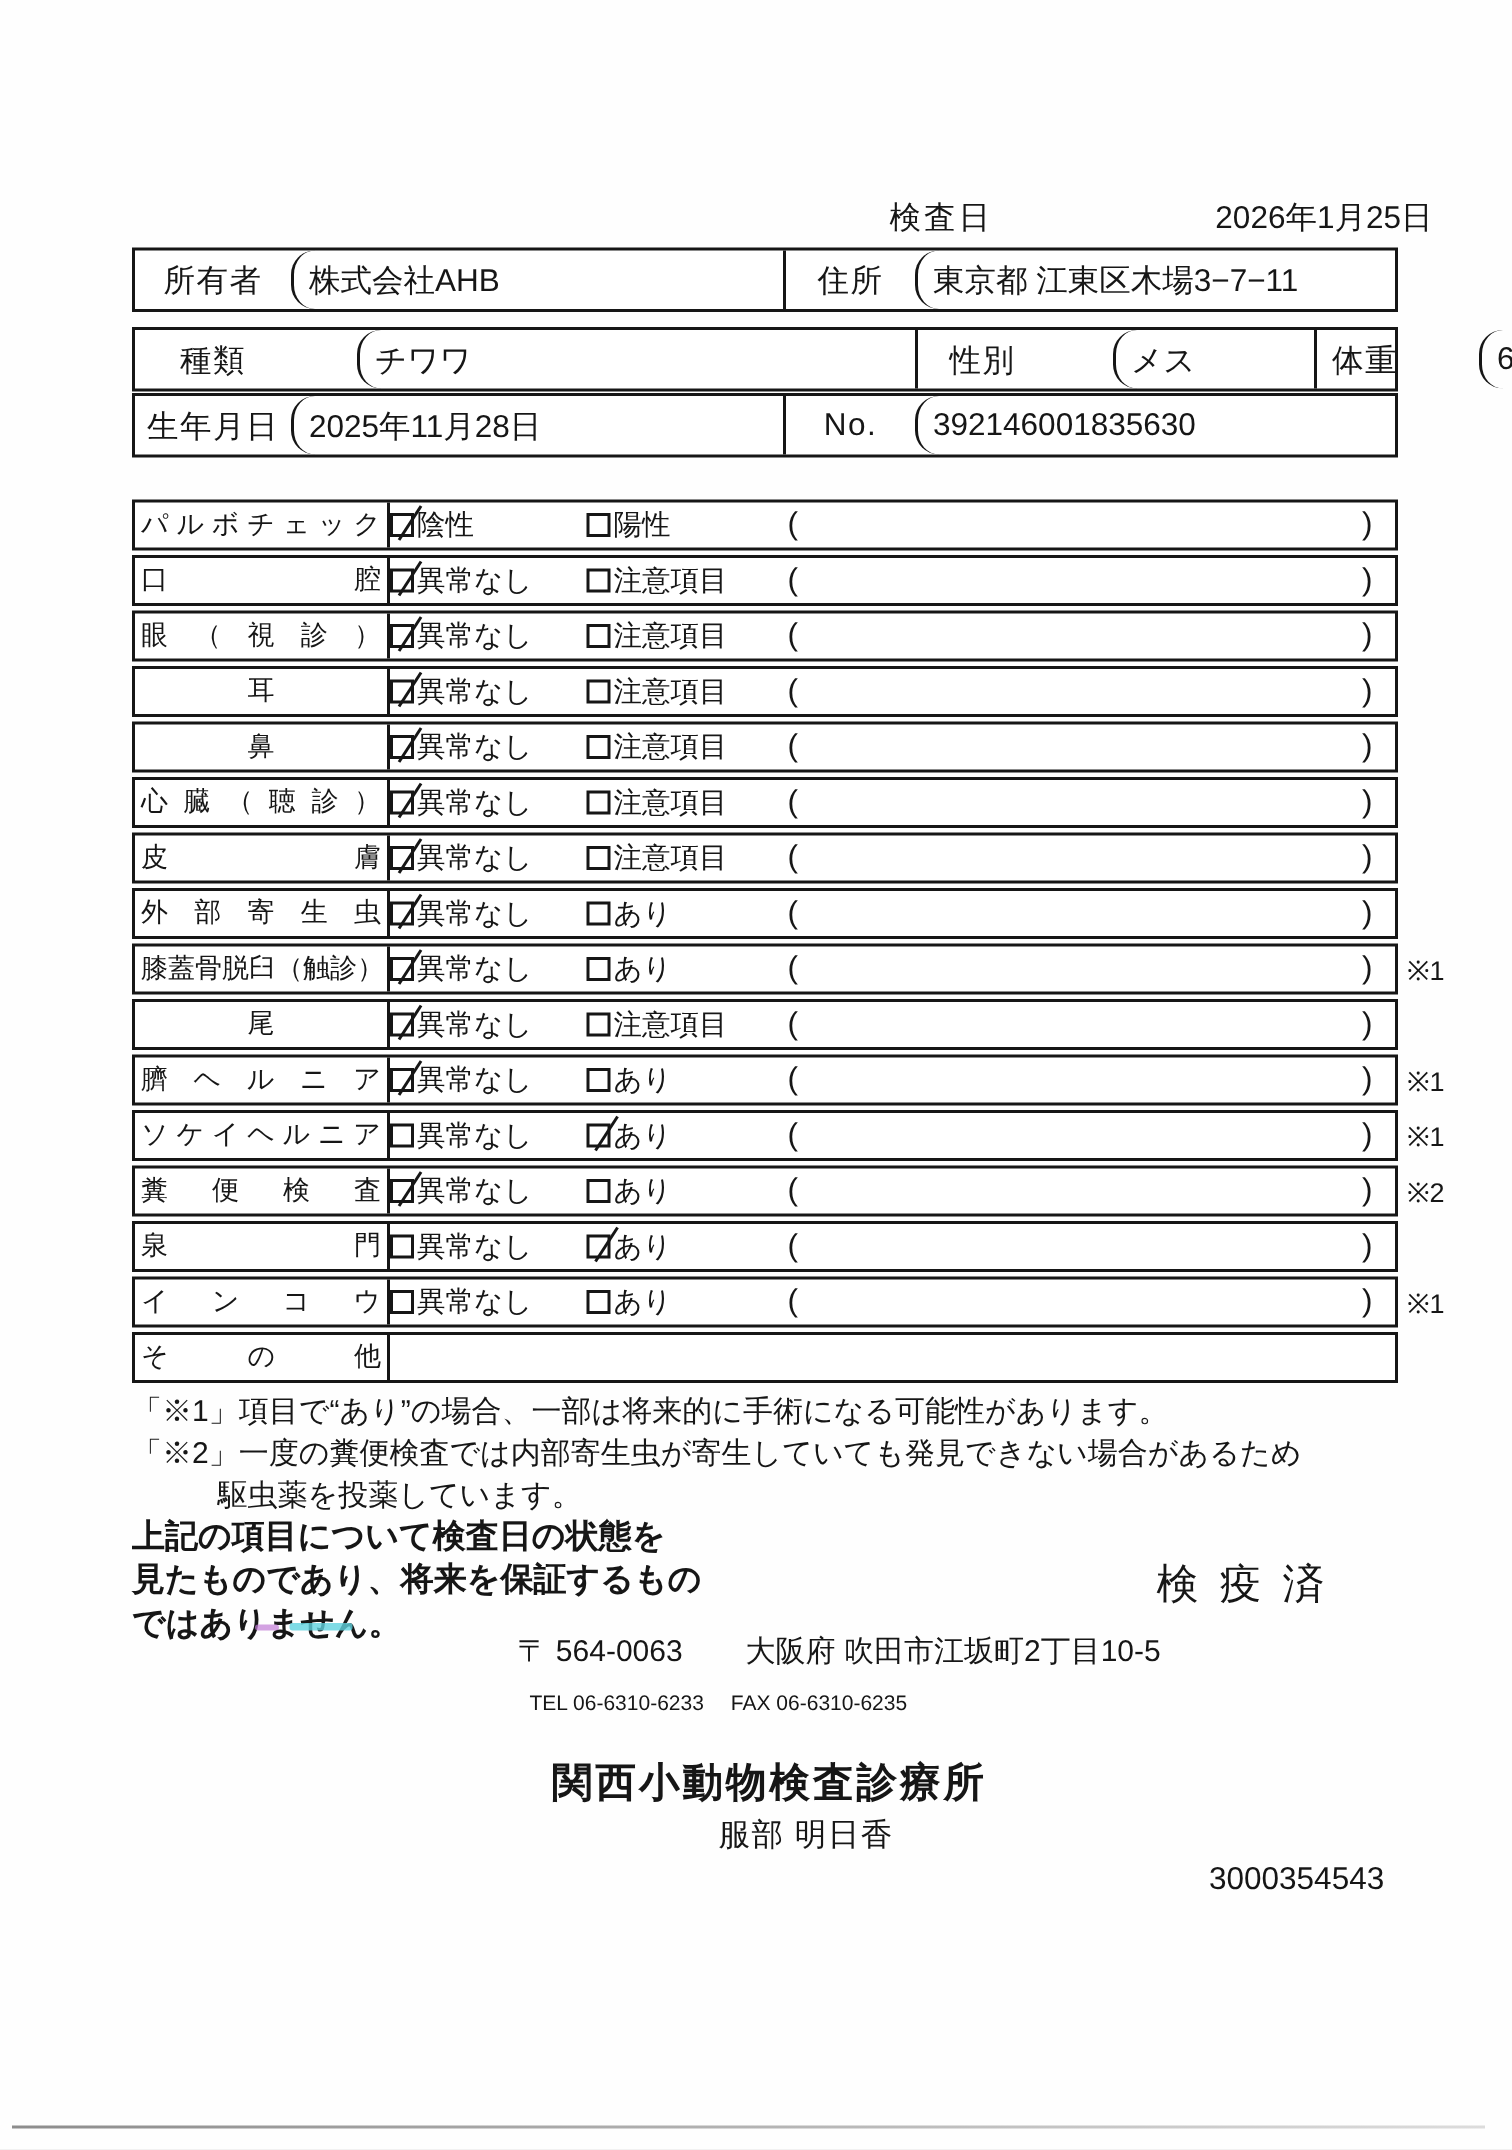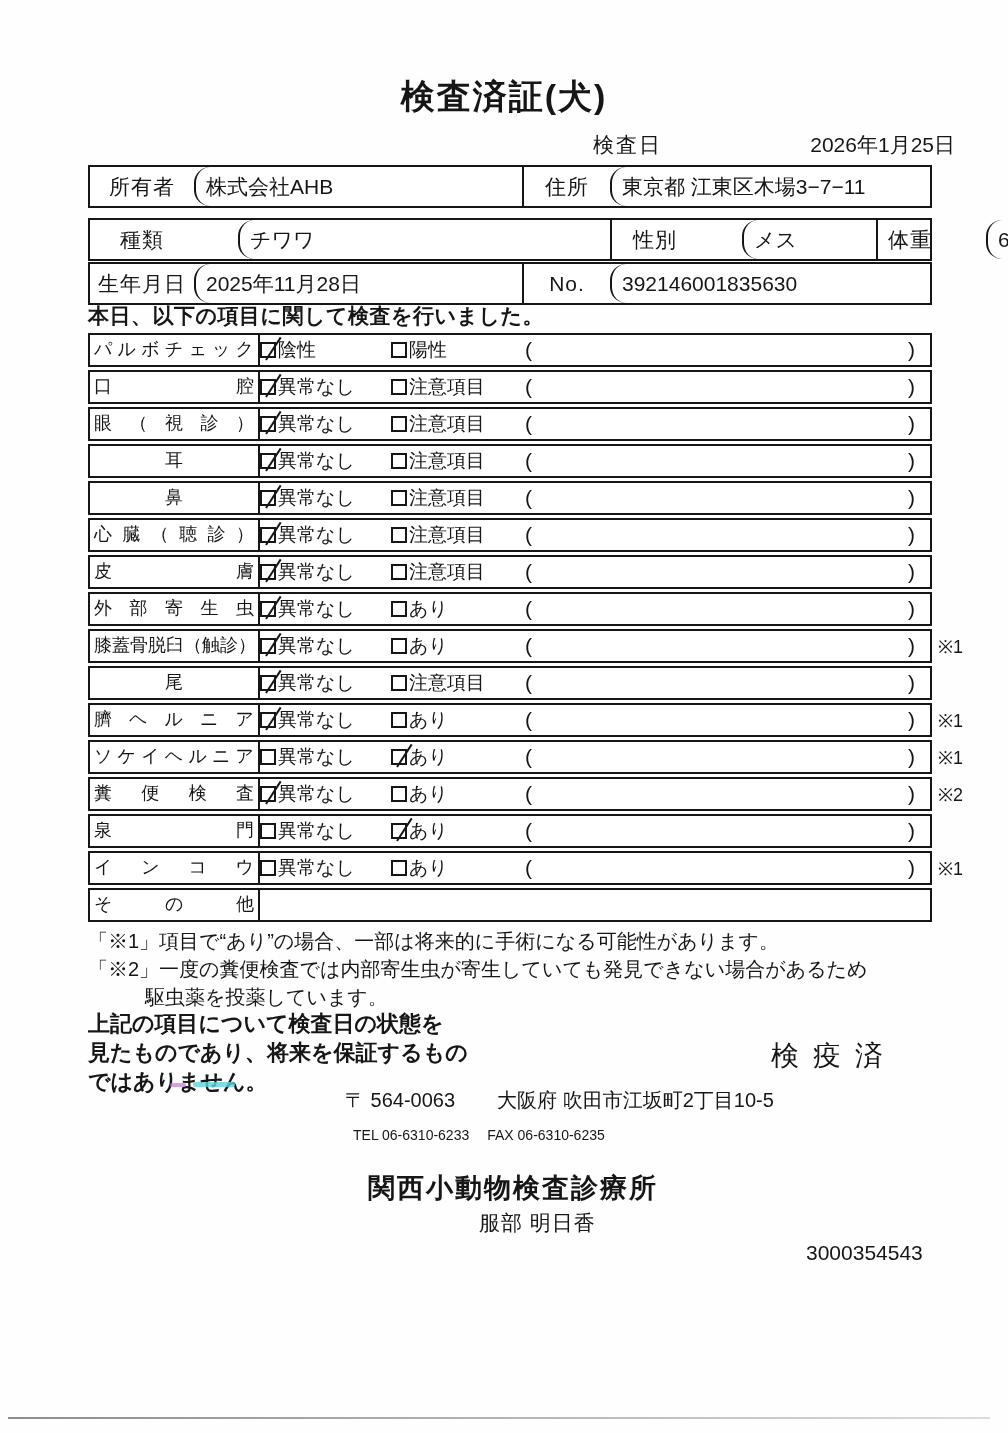--- a/index.html
+++ b/index.html
@@ -136,21 +136,20 @@
   .scan-line {
     top:1417px; left:8px; width:982px; height:2px;
     background:linear-gradient(to right, #8d8d8d, #b3b3b3 50%, #dcdcdc);
   }
 </style>
 </head>
 <body>
 
 <div class="page">
 
-  <div class="abs title">検査済証(犬)</div>
 
   <div class="abs date-row">
     <span class="dlabel">検査日</span>
     <span class="dvalue">2026年1月25日</span>
   </div>
 
   <div class="trow t1">
     <div class="lbl">所有者</div>
     <div class="val">株式会社AHB</div>
     <div class="lbl">住所</div>
@@ -169,21 +168,20 @@
     </div>
   </div>
 
   <div class="trow t2b">
     <div class="lbl">生年月日</div>
     <div class="val">2025年11月28日</div>
     <div class="lbl">No.</div>
     <div class="val">392146001835630</div>
   </div>
 
-  <div class="abs caption">本日、以下の項目に関して検査を行いました。</div>
 
   <div class="abs checklist" id="checklist-rows">
     <div class="crow">
       <div class="clabel">パルボチェック</div>
       <div class="ccontent">
         <span class="opt first">
           <span class="cb checked"></span>
             <span class="optlabel">陰性</span>
         </span>
         <span class="opt second">

